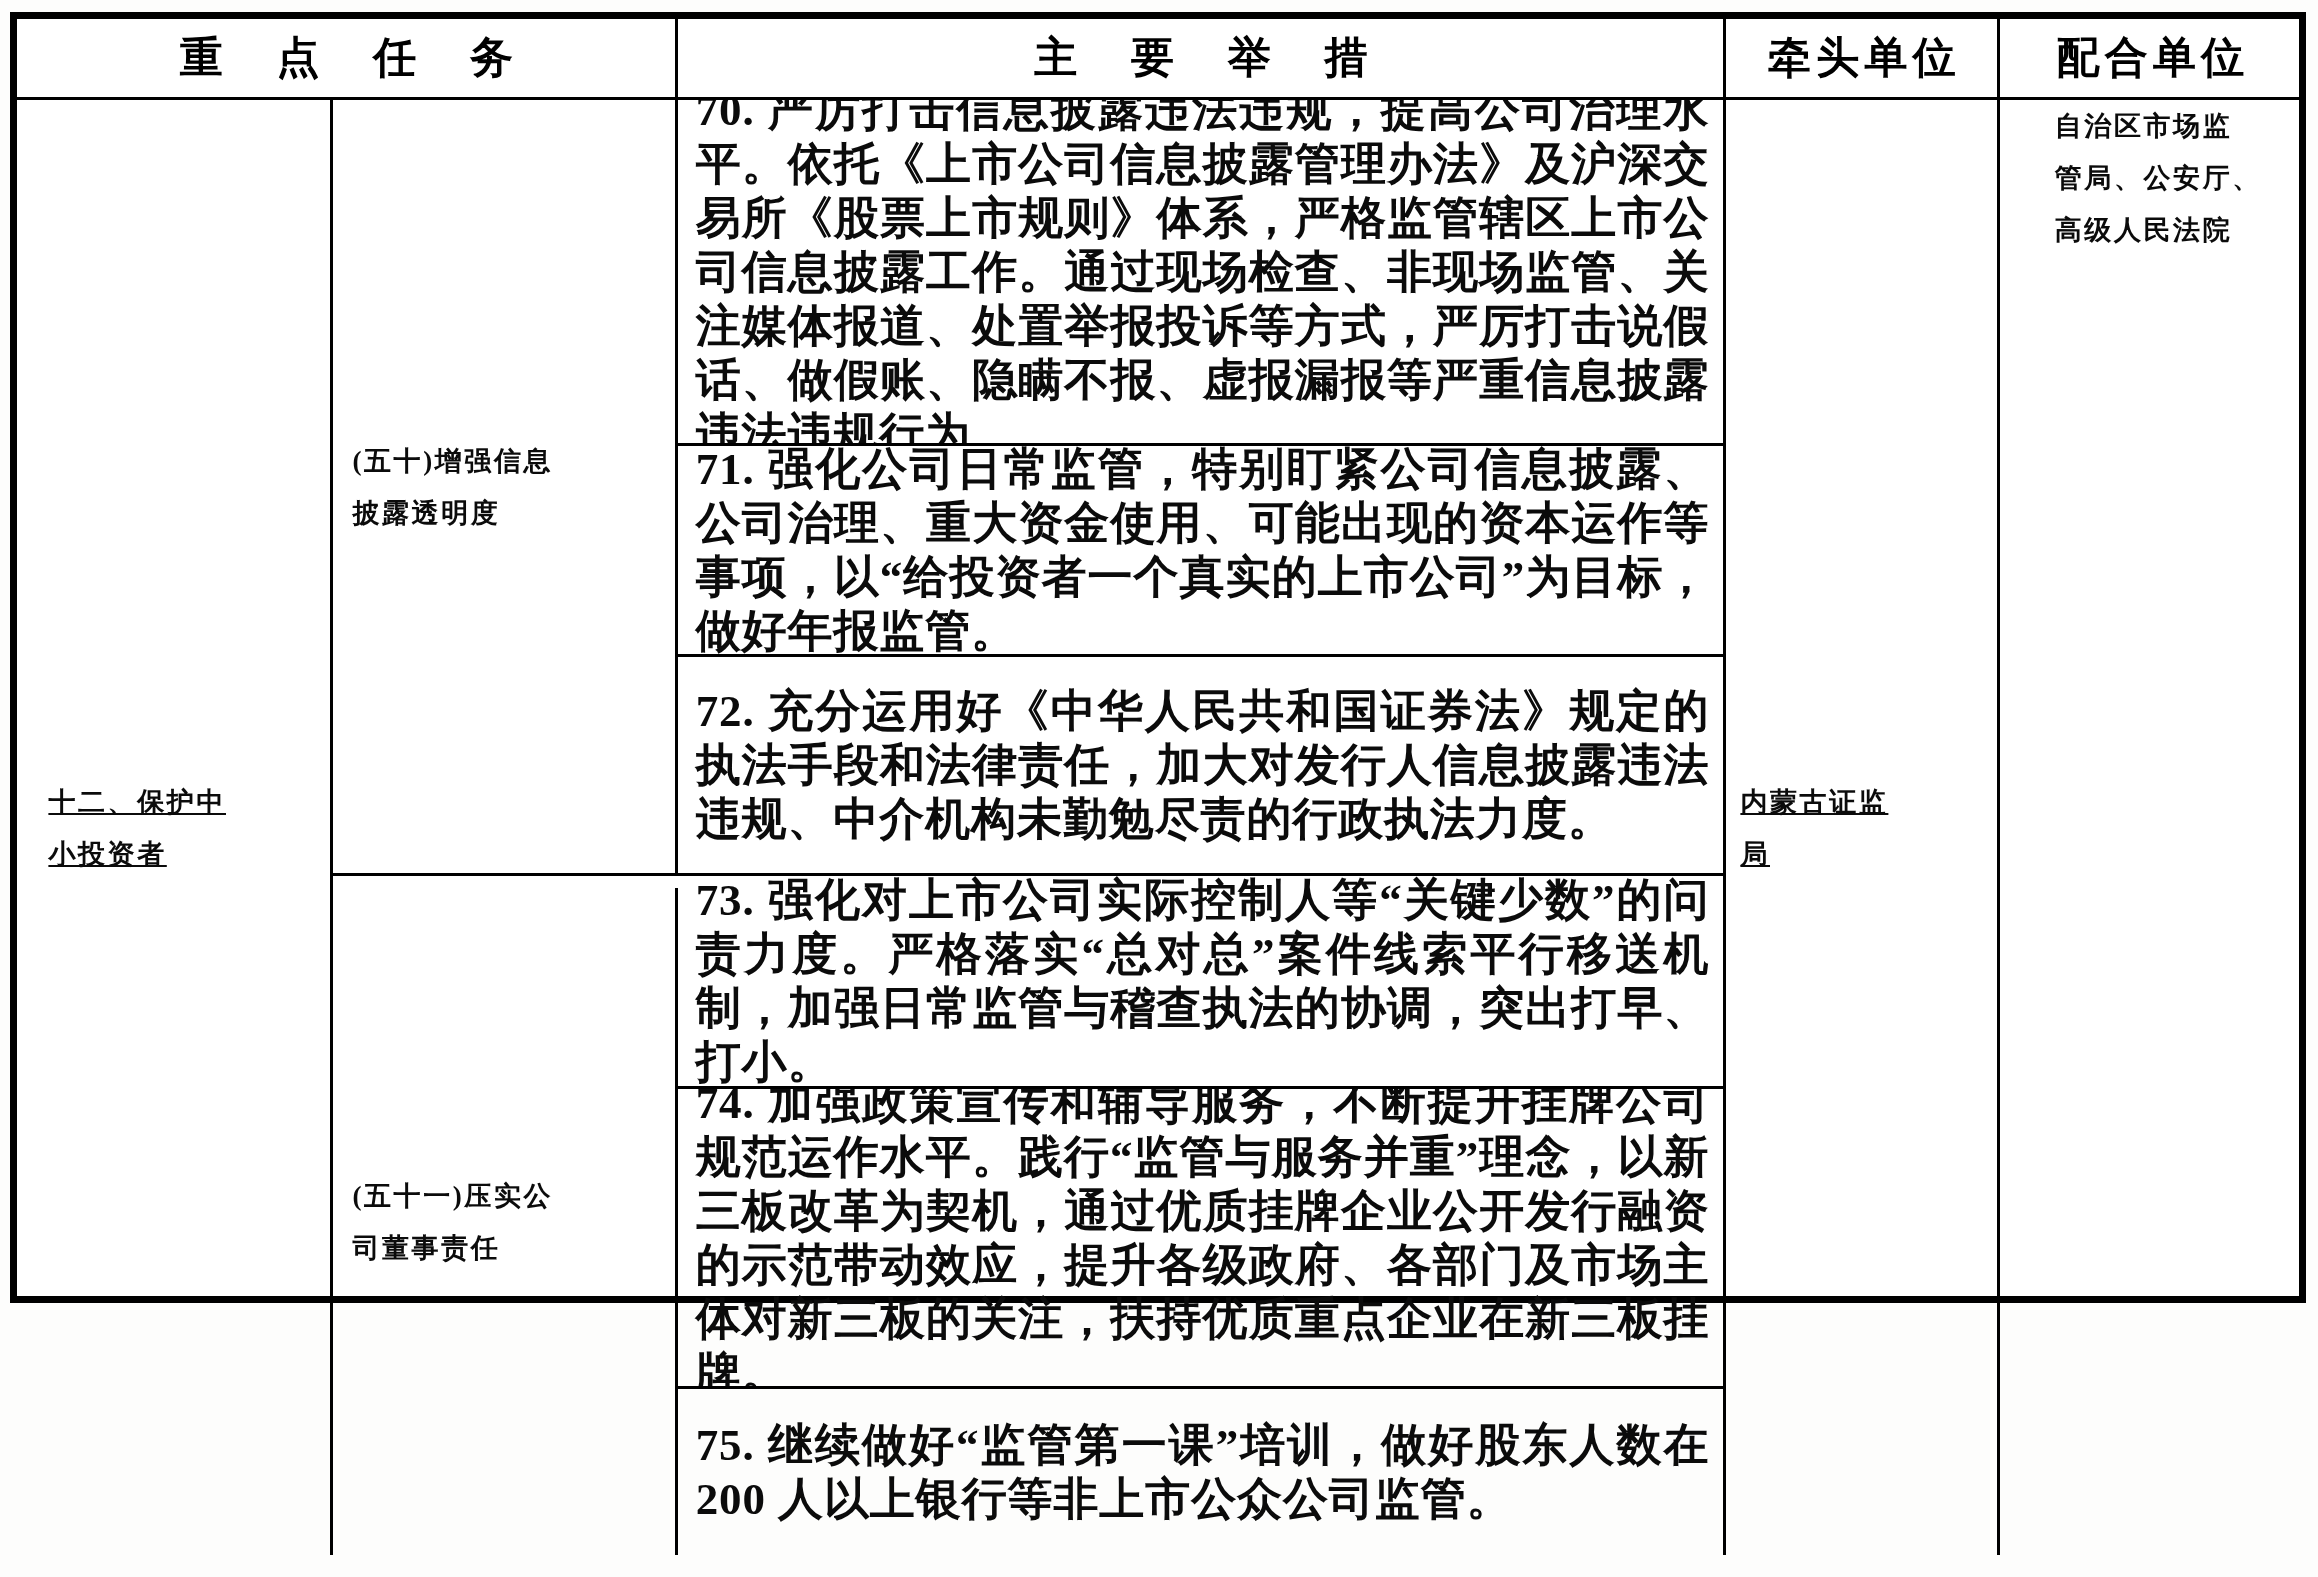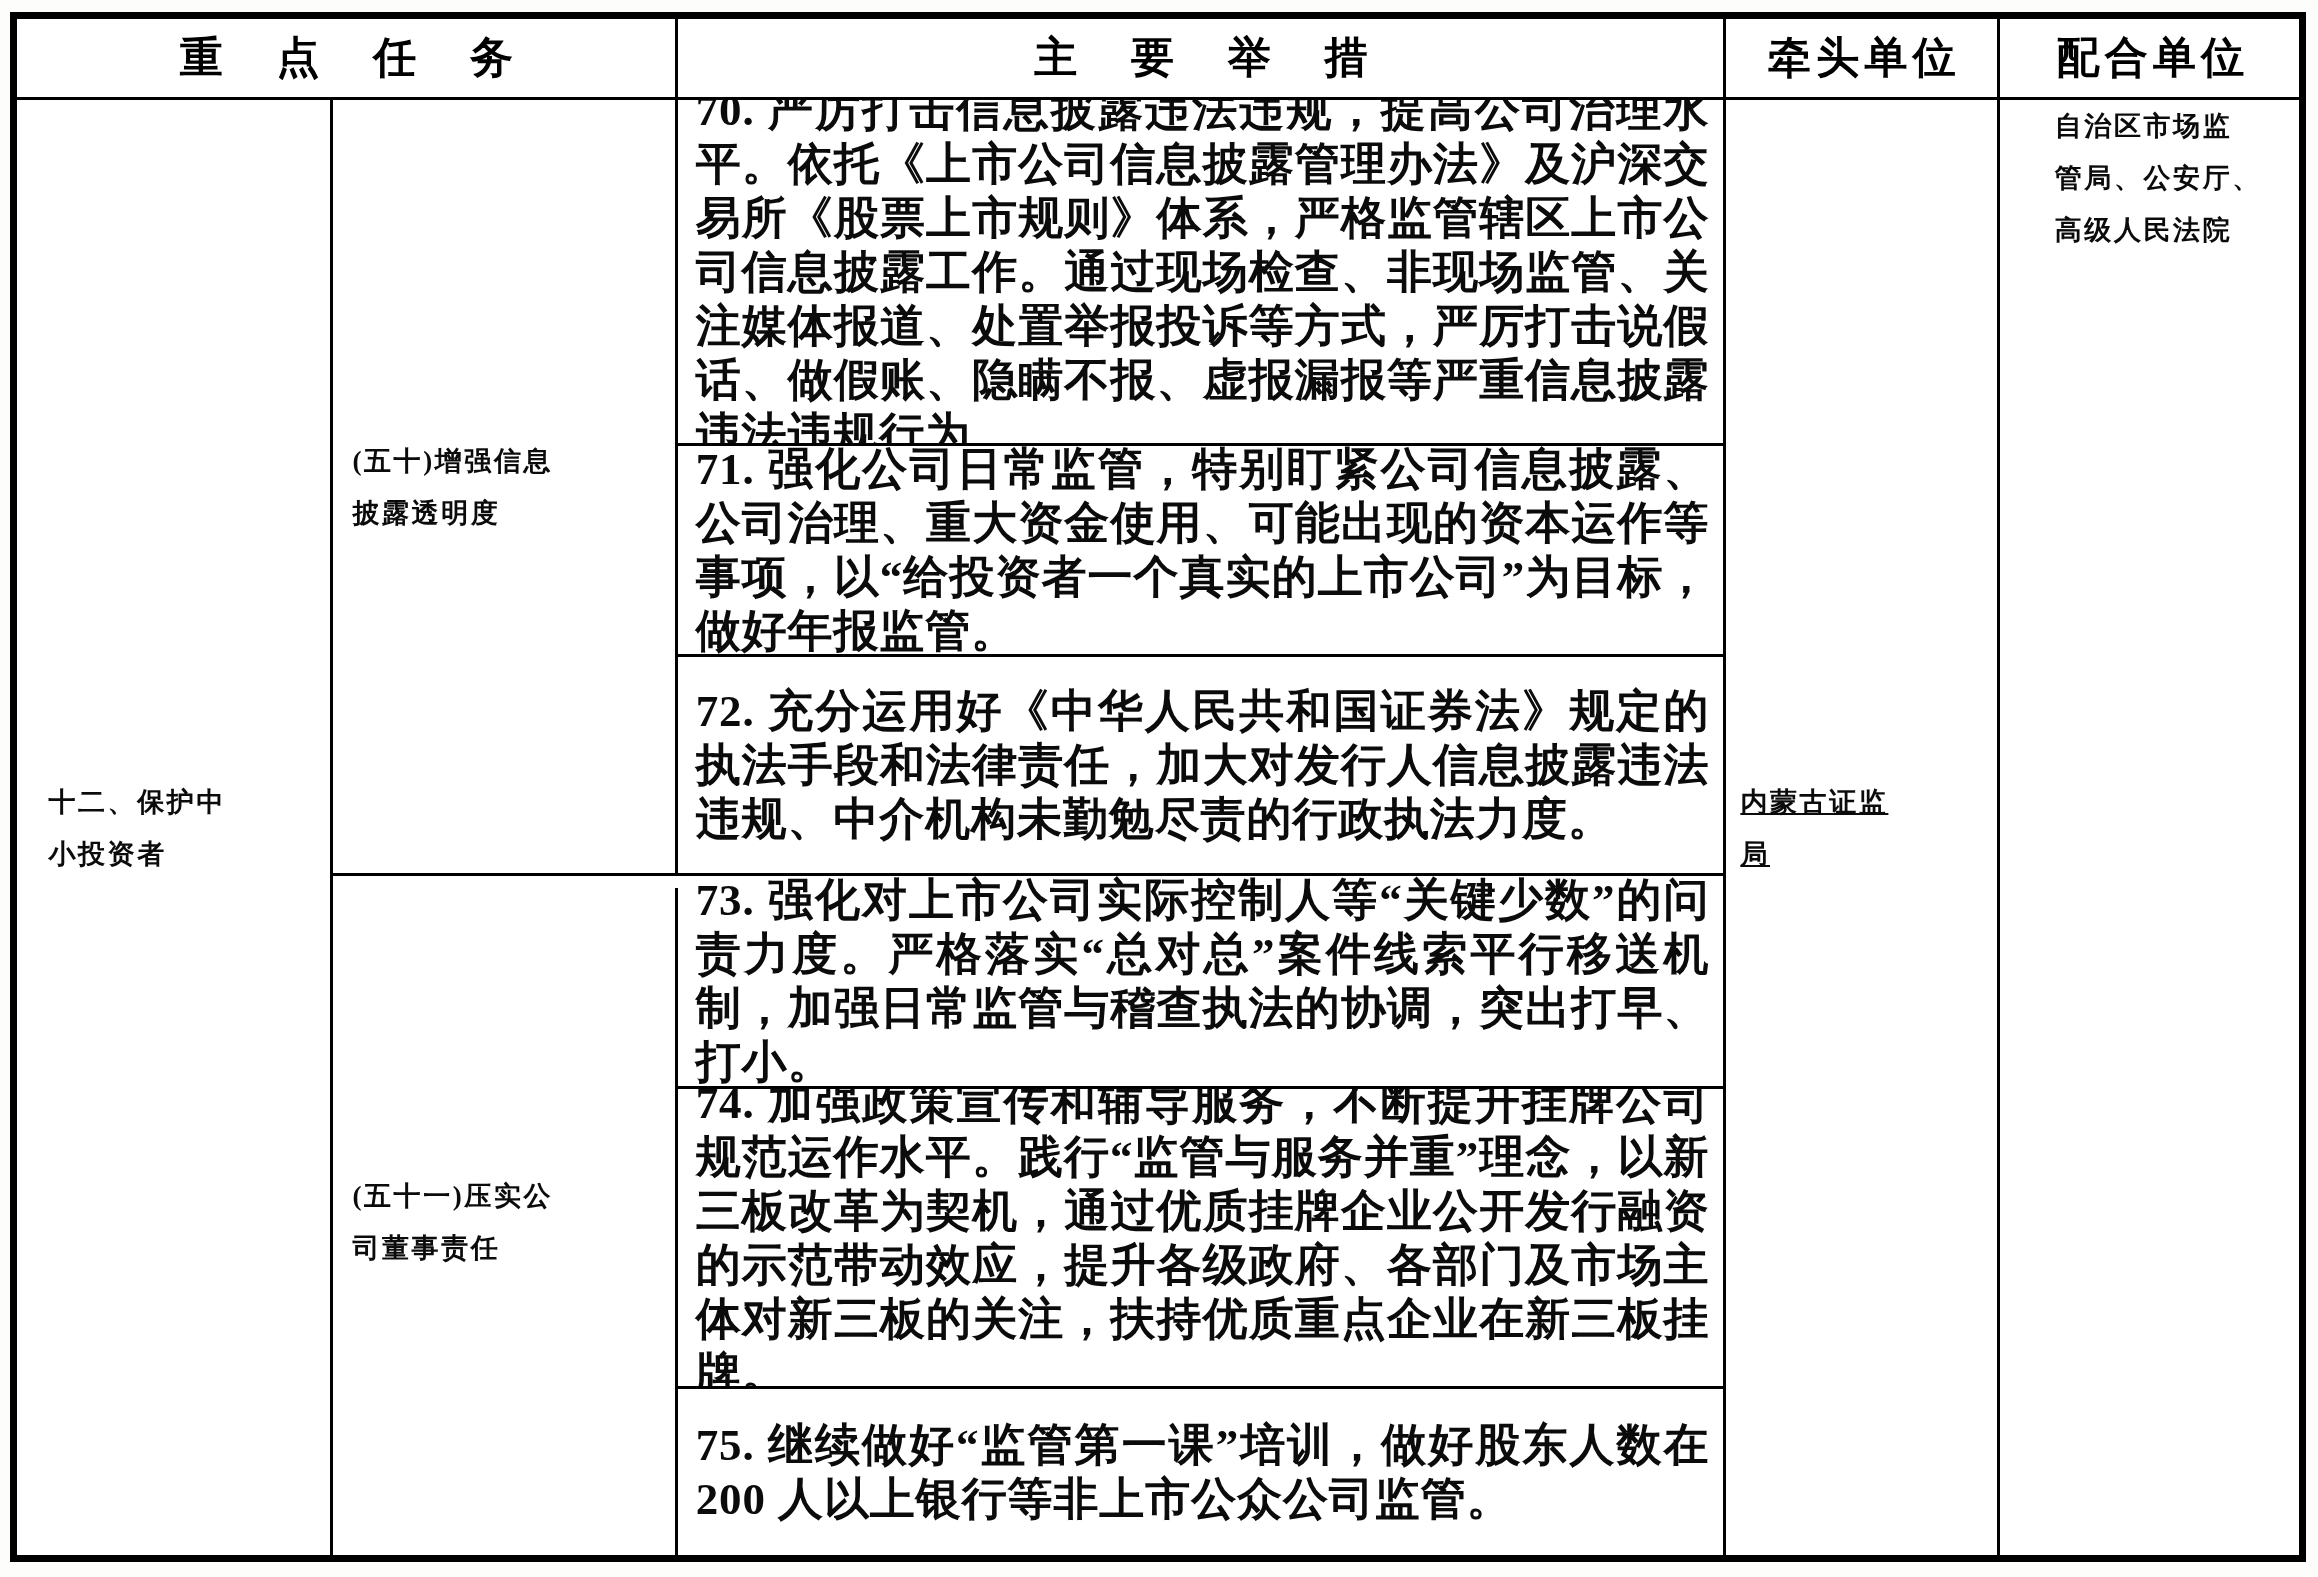--- a/index.html
+++ b/index.html
@@ -7,21 +7,21 @@
     width: 2319px; height: 1578px;
     background: #fdfdfc;
     font-family: "Liberation Serif", "DejaVu Serif", serif;
     color: #0b0b0b;
     overflow: hidden;
   }
   .page { position: relative; width: 2319px; height: 1578px; }
 
   .table {
     position: absolute; left: 10.4px; top: 12px;
-    width: 2296px; height: 1550px;
+    width: 2296px; height: 1291px;
     border: 7px solid #000;
     background: #fff;
     display: grid;
     grid-template-columns: 316px 345px 1048px 274px 300px;
     grid-template-rows: 81px 346px 211px 219px 213px 300px 166px;
   }
 
   .c { border-right: 3.5px solid #000; border-bottom: 3.5px solid #000; overflow: hidden; }
   .no-r { border-right: none; }
   .no-b { border-bottom: none; }
@@ -34,21 +34,21 @@
   }
   .hdr-wide span { letter-spacing: 1.25em; margin-right: -1.25em; white-space: nowrap; }
   .hdr-narrow span { letter-spacing: 5.2px; margin-right: -5.2px; white-space: nowrap; }
 
   .h-task { grid-column: 1 / 3; grid-row: 1; }
   .h-measures { grid-column: 3; grid-row: 1; }
   .h-lead { grid-column: 4; grid-row: 1; }
   .h-support { grid-column: 5; grid-row: 1; }
 
   
-  .cell-task { grid-column: 1; grid-row: 2 / 8; display: flex; align-items: center; }
+  .cell-task { grid-column: 1; grid-row: 2 / 8; display: flex; align-items: center; text-decoration: underline; }
   .cell-task .txt { padding-left: 31px; }
 
   .cell-group1 { grid-column: 2; grid-row: 2 / 5; display: flex; align-items: center; }
   .cell-group2 { grid-column: 2; grid-row: 5 / 8; display: flex; align-items: center; margin-top: 12px; }
   .cell-group1 .txt, .cell-group2 .txt { padding-left: 19px; }
 
   .m70 { grid-column: 3; grid-row: 2; }
   .m71 { grid-column: 3; grid-row: 3; }
   .m72 { grid-column: 3; grid-row: 4; }
   .m73 { grid-column: 3; grid-row: 5; }

